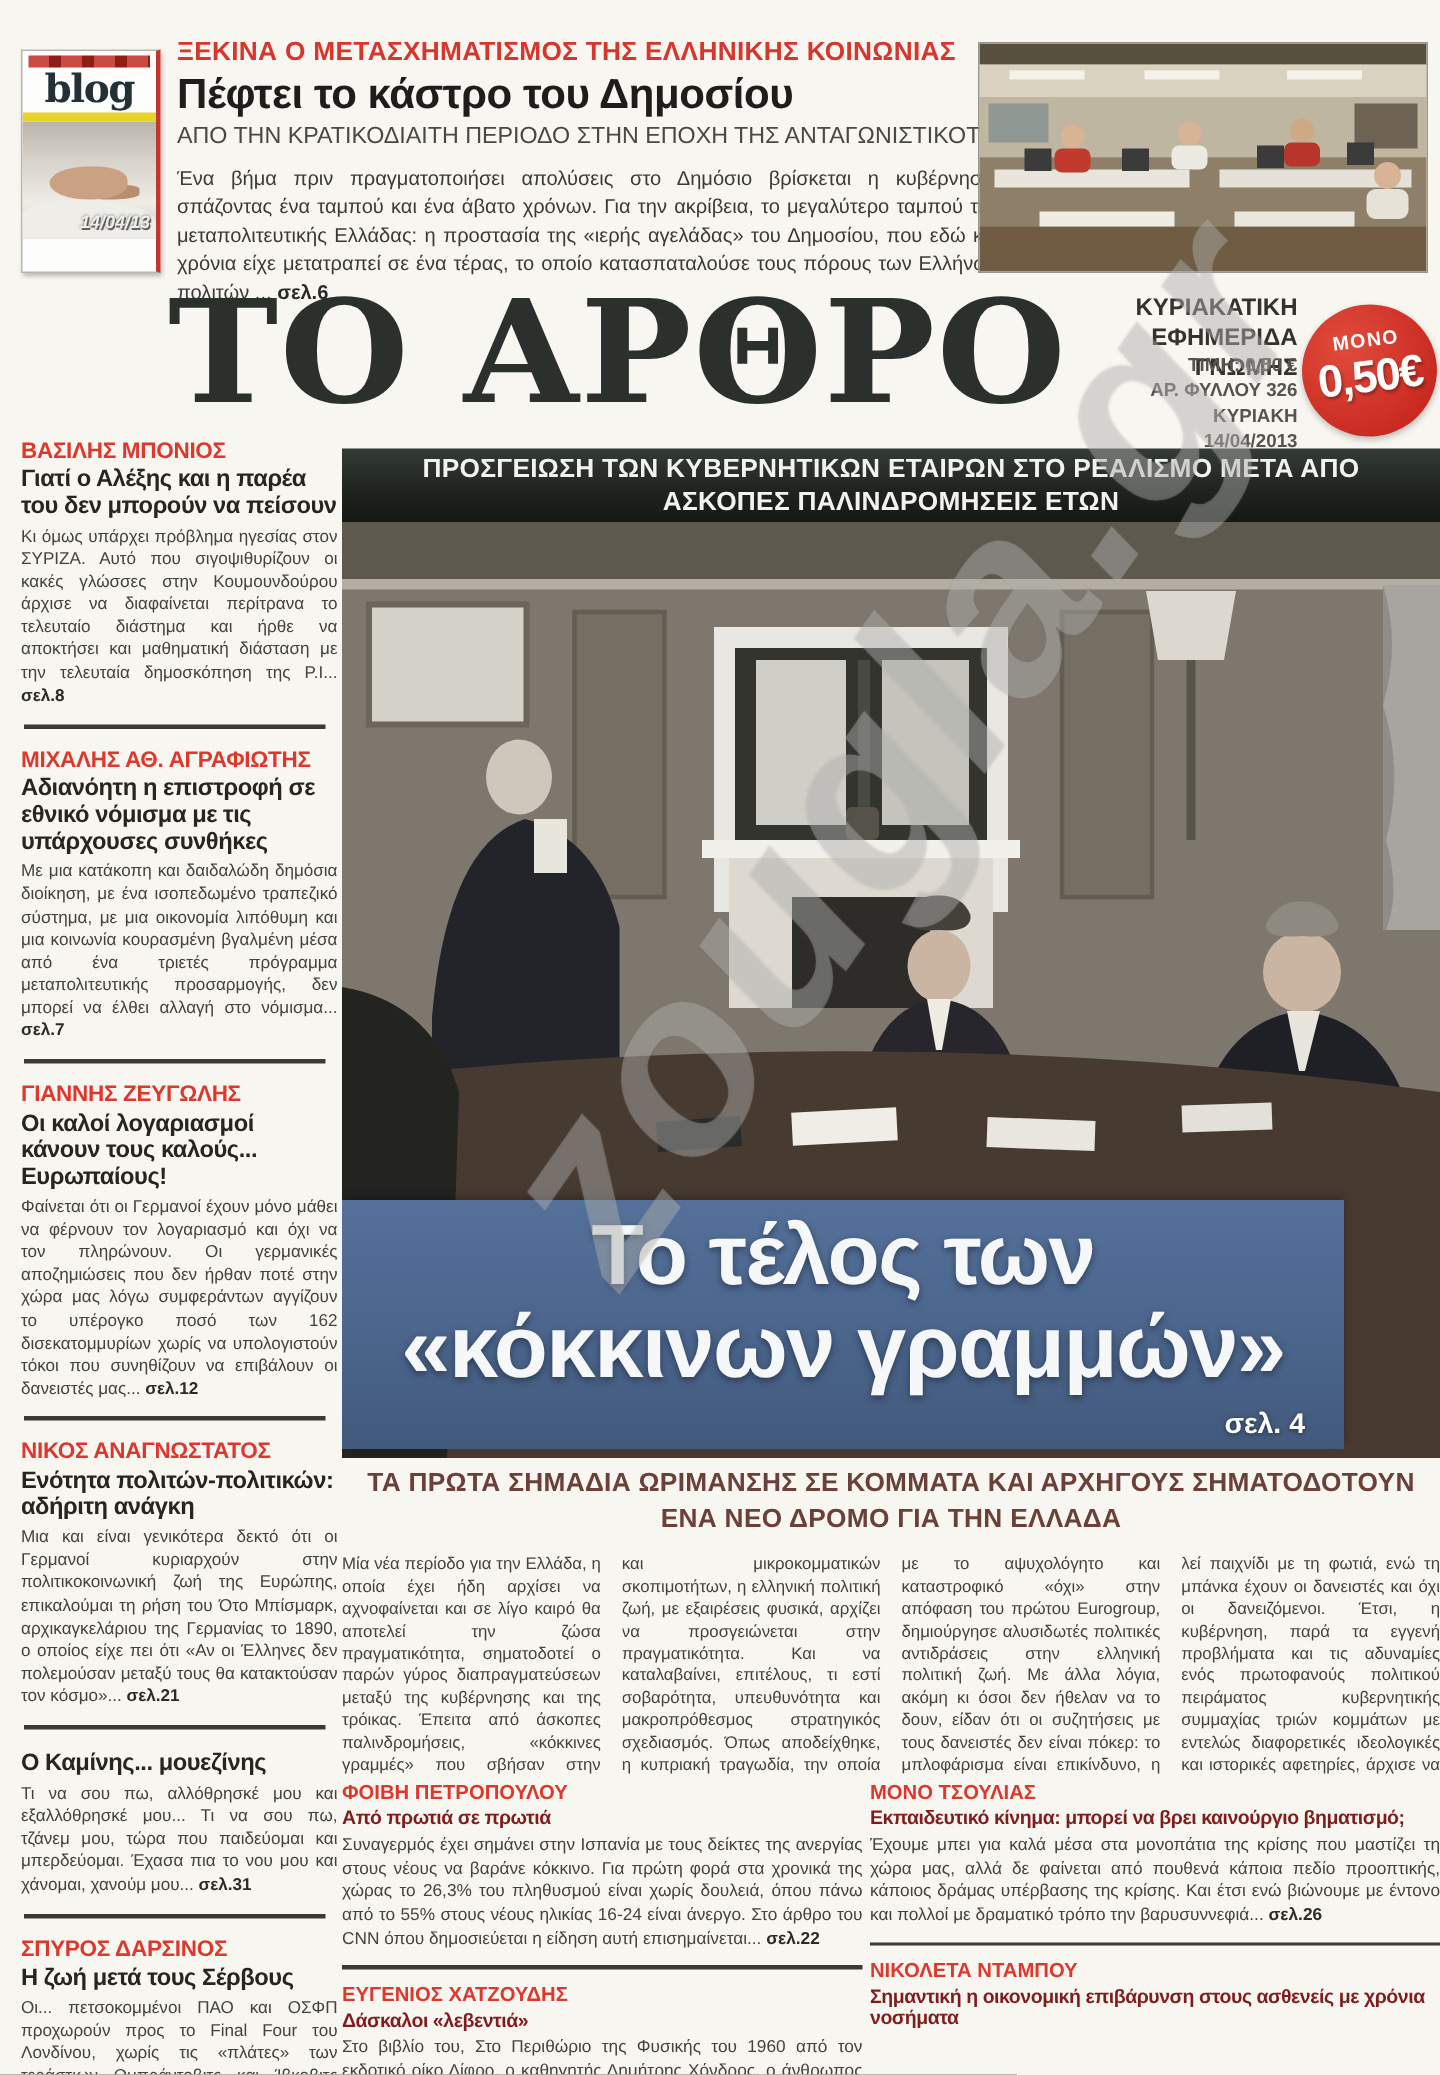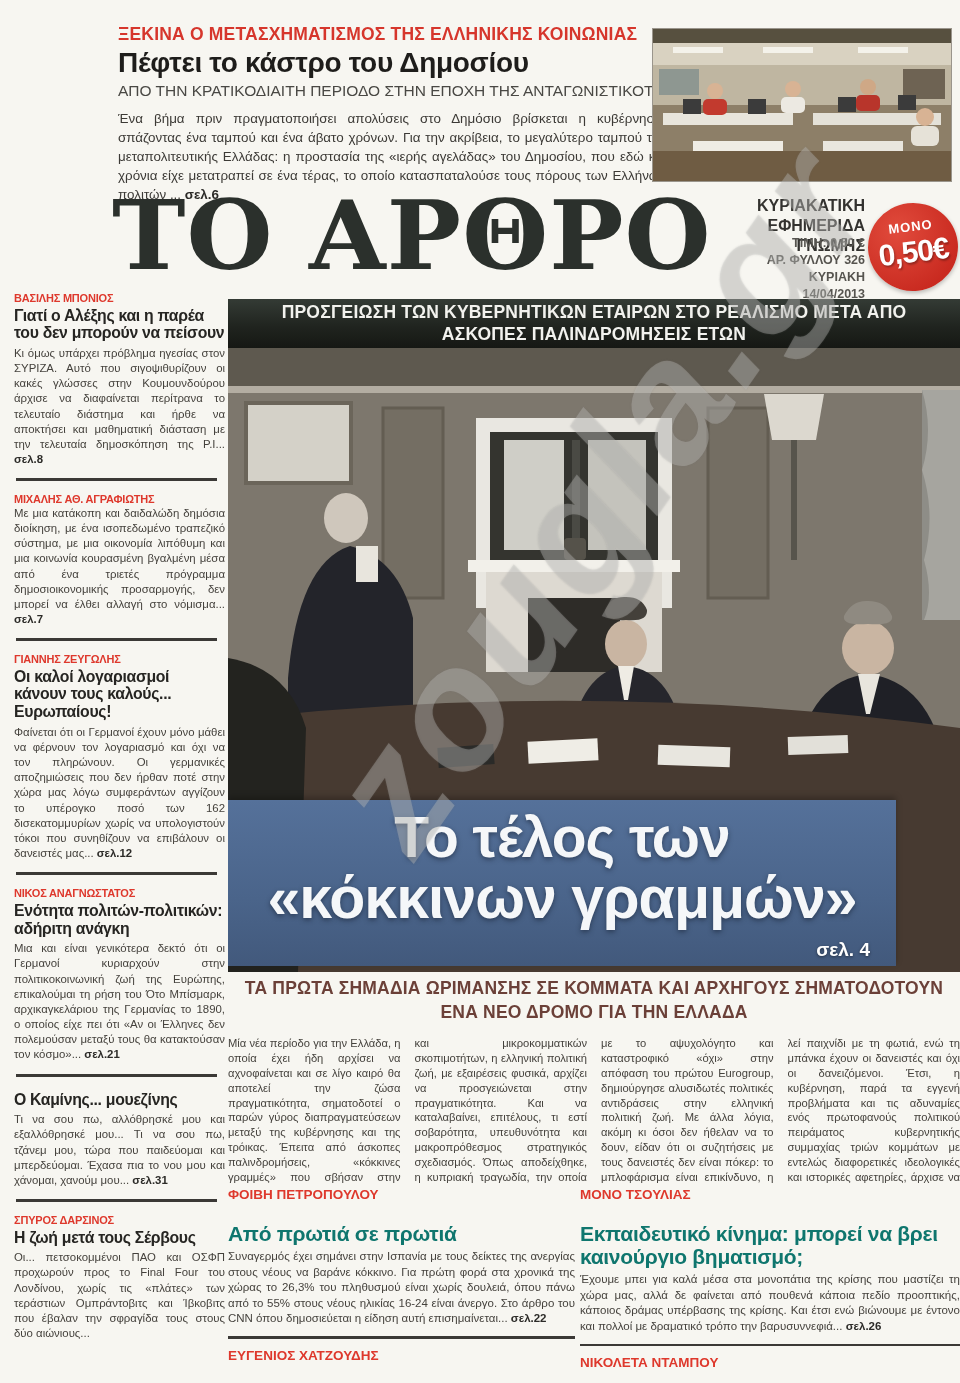--- a/index.html
+++ b/index.html
@@ -61,21 +61,21 @@
     left:228px; top:299px; width:732px; height:50px;
     background:linear-gradient(180deg,#343b35 0%, #20241f 55%, #151713 100%);
     color:#f2f2ee; display:flex; align-items:center; justify-content:center;
     text-align:center; font-size:17.5px; font-weight:bold; line-height:1.25;
     padding:0 40px; letter-spacing:.2px;
   }
 
   
   #sidebar { left:14px; top:292px; width:211px; }
   .sb-item { overflow:hidden; }
-  .sb-author { font-size:11px; font-weight:bold; color:#de382c; line-height:1.15; letter-spacing:-.2px; }
+  .sb-author { font-size:15px; font-weight:bold; color:#de382c; line-height:1.15; letter-spacing:-.2px; }
   .sb-title { font-size:15.8px; font-weight:bold; color:#262522; line-height:1.12; letter-spacing:-.3px; margin:2px 0 4px; }
   .sb-body { font-size:11.4px; line-height:1.33; color:#45423d; text-align:justify; }
   .sb-body b { color:#2c2b28;margin-top:26px; }
   .sb-rule { height:3px; background:#3b3936; margin:11px 8px 12px 2px; }
 
   
   #main-photo { left:228px; top:348px; width:732px; height:624px; background:#7d776d; overflow:hidden; }
   #headline-band {
     position:absolute; left:0; top:452px; width:668px; height:166px;
     background:linear-gradient(180deg,#55719a 0%, #4a648a 60%, #42597c 100%);
@@ -89,39 +89,49 @@
   
   #deck { left:228px; top:977px; width:732px; text-align:center; font-size:17.5px; font-weight:bold; color:#6b4038; line-height:1.35; letter-spacing:.2px; }
   #columns { left:228px; top:1036px; width:732px; height:148px; display:flex; gap:14px; overflow:hidden; }
   .col { flex:1; font-size:11.2px; line-height:1.33; color:#45423d; text-align:justify; overflow:hidden; }
 
   
   .teaser-col { width:347px; }
   #bottom-left { left:228px; top:1188px; }
   #bottom-right { left:580px; top:1188px; width:380px; }
   .tz-author { font-size:13.5px; font-weight:bold; color:#de382c; line-height:1.1; }
-  .tz-title { font-size:21px; font-weight:bold; color:#0f766e; line-height:1.1; letter-spacing:-.3px; margin:19px 0 4px; }
+  .tz-title { font-size:13px; font-weight:bold; color:#7f1d1d; line-height:1.1; letter-spacing:-.3px; margin:2px 0 4px; }
   .tz-body { font-size:11.5px; line-height:1.36; color:#45423d; text-align:justify; }
   .tz-body b { color:#2c2b28; }
   .tz-rule { height:2.5px; background:#3b3936; margin:9px 0 10px; }
 
   
   #watermark {
     left:150px; top:480px; width:980px; text-align:center;
     font-size:170px; font-weight:bold; font-style:italic;
     color:rgba(205,205,203,.30); text-shadow:0 0 2px rgba(120,120,120,.25);
     transform:rotate(-55deg); transform-origin:40% 50%;
     pointer-events:none; z-index:6; letter-spacing:6px;
   }
 </style>
 </head>
 <body>
 
 <div id="page">
 
+  <div id="promo-cover" class="abs">
+    <div class="cover-topline"></div>
+    <div class="cover-brand">blog</div>
+    <div class="cover-yellow"></div>
+    <div class="cover-photo">
+      <div class="cover-feet"></div>
+      <div class="cover-sheet"></div>
+      <div class="cover-date">14/04/13</div>
+    </div>
+  </div>
 
   <div id="top-kicker" class="abs">ΞΕΚΙΝΑ Ο ΜΕΤΑΣΧΗΜΑΤΙΣΜΟΣ ΤΗΣ ΕΛΛΗΝΙΚΗΣ ΚΟΙΝΩΝΙΑΣ</div>
   <div id="top-title" class="abs">Πέφτει το κάστρο του Δημοσίου</div>
   <div id="top-sub" class="abs">ΑΠΟ ΤΗΝ ΚΡΑΤΙΚΟΔΙΑΙΤΗ ΠΕΡΙΟΔΟ ΣΤΗΝ ΕΠΟΧΗ ΤΗΣ ΑΝΤΑΓΩΝΙΣΤΙΚΟΤΗΤΑΣ</div>
   <div id="top-body" class="abs">
     <span>Ένα βήμα πριν πραγματοποιήσει απολύσεις στο Δημόσιο βρίσκεται η κυβέρνηση, σπάζοντας ένα ταμπού και ένα άβατο χρόνων. Για την ακρίβεια, το μεγαλύτερο ταμπού της μεταπολιτευτικής Ελλάδας: η προστασία της «ιερής αγελάδας» του Δημοσίου, που εδώ και χρόνια είχε μετατραπεί σε ένα τέρας, το οποίο κατασπαταλούσε τους πόρους των Ελλήνων πολιτών ...</span>
     <b>σελ.6</b>
   </div>
 
   <div id="newsroom-photo" class="abs">
@@ -178,22 +188,23 @@
       <div class="sb-title">Γιατί ο Αλέξης και η παρέα του δεν μπορούν να πείσουν</div>
       <div class="sb-body">
         <span>Κι όμως υπάρχει πρόβλημα ηγεσίας στον ΣΥΡΙΖΑ. Αυτό που σιγοψιθυρίζουν οι κακές γλώσσες στην Κουμουνδούρου άρχισε να διαφαίνεται περίτρανα το τελευταίο διάστημα και ήρθε να αποκτήσει και μαθηματική διάσταση με την τελευταία δημοσκόπηση της P.I...</span>
         <b>σελ.8</b>
       </div>
     </div>
     <div class="sb-rule"></div>
 
     <div class="sb-item" style="max-height:208px">
       <div class="sb-author">ΜΙΧΑΛΗΣ ΑΘ. ΑΓΡΑΦΙΩΤΗΣ</div>
-      <div class="sb-body">
-        <span>Με μια κατάκοπη και δαιδαλώδη δημόσια διοίκηση, με ένα ισοπεδωμένο τραπεζικό σύστημα, με μια οικονομία λιπόθυμη και μια κοινωνία κουρασμένη βγαλμένη μέσα από ένα τριετές πρόγραμμα δημοσιοικονομικής προσαρμογής, δεν μπορεί να έλθει αλλαγή στο νόμισμα...</span>
+      <div class="sb-title">Αδιανόητη η επιστροφή σε εθνικό νόμισμα με τις υπάρχουσες συνθήκες</div>
+      <div class="sb-body">
+        <span>Με μια κατάκοπη και δαιδαλώδη δημόσια διοίκηση, με ένα ισοπεδωμένο τραπεζικό σύστημα, με μια οικονομία λιπόθυμη και μια κοινωνία κουρασμένη βγαλμένη μέσα από ένα τριετές πρόγραμμα μεταπολιτευτικής προσαρμογής, δεν μπορεί να έλθει αλλαγή στο νόμισμα...</span>
         <b>σελ.7</b>
       </div>
     </div>
     <div class="sb-rule"></div>
 
     <div class="sb-item" style="max-height:212px">
       <div class="sb-author">ΓΙΑΝΝΗΣ ΖΕΥΓΩΛΗΣ</div>
       <div class="sb-title">Οι καλοί λογαριασμοί κάνουν τους καλούς... Ευρωπαίους!</div>
       <div class="sb-body">
         <span>Φαίνεται ότι οι Γερμανοί έχουν μόνο μάθει να φέρνουν τον λογαριασμό και όχι να τον πληρώνουν. Οι γερμανικές αποζημιώσεις που δεν ήρθαν ποτέ στην χώρα μας λόγω συμφεράντων αγγίζουν το υπέρογκο ποσό των 162 δισεκατομμυρίων χωρίς να υπολογιστούν τόκοι που συνηθίζουν να επιβάλουν οι δανειστές μας...</span>

